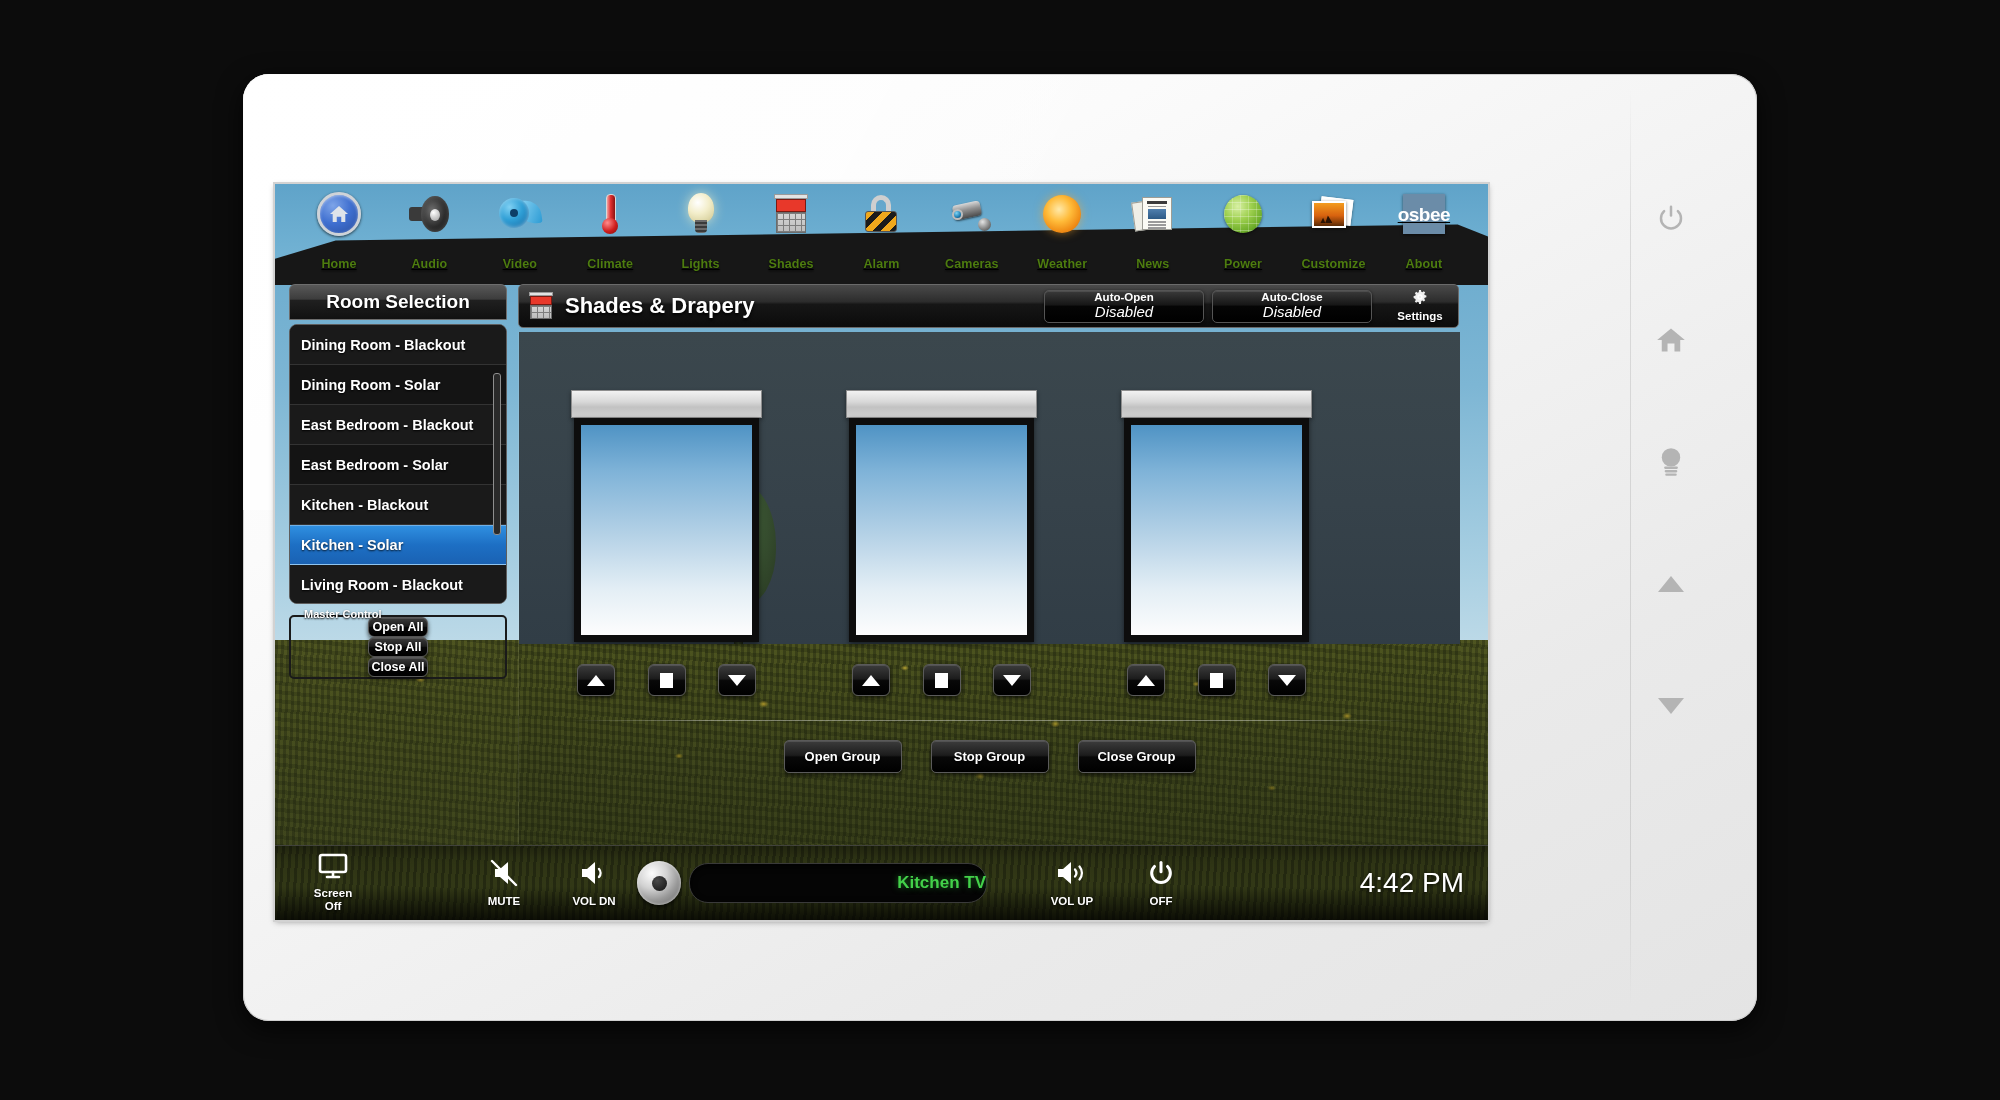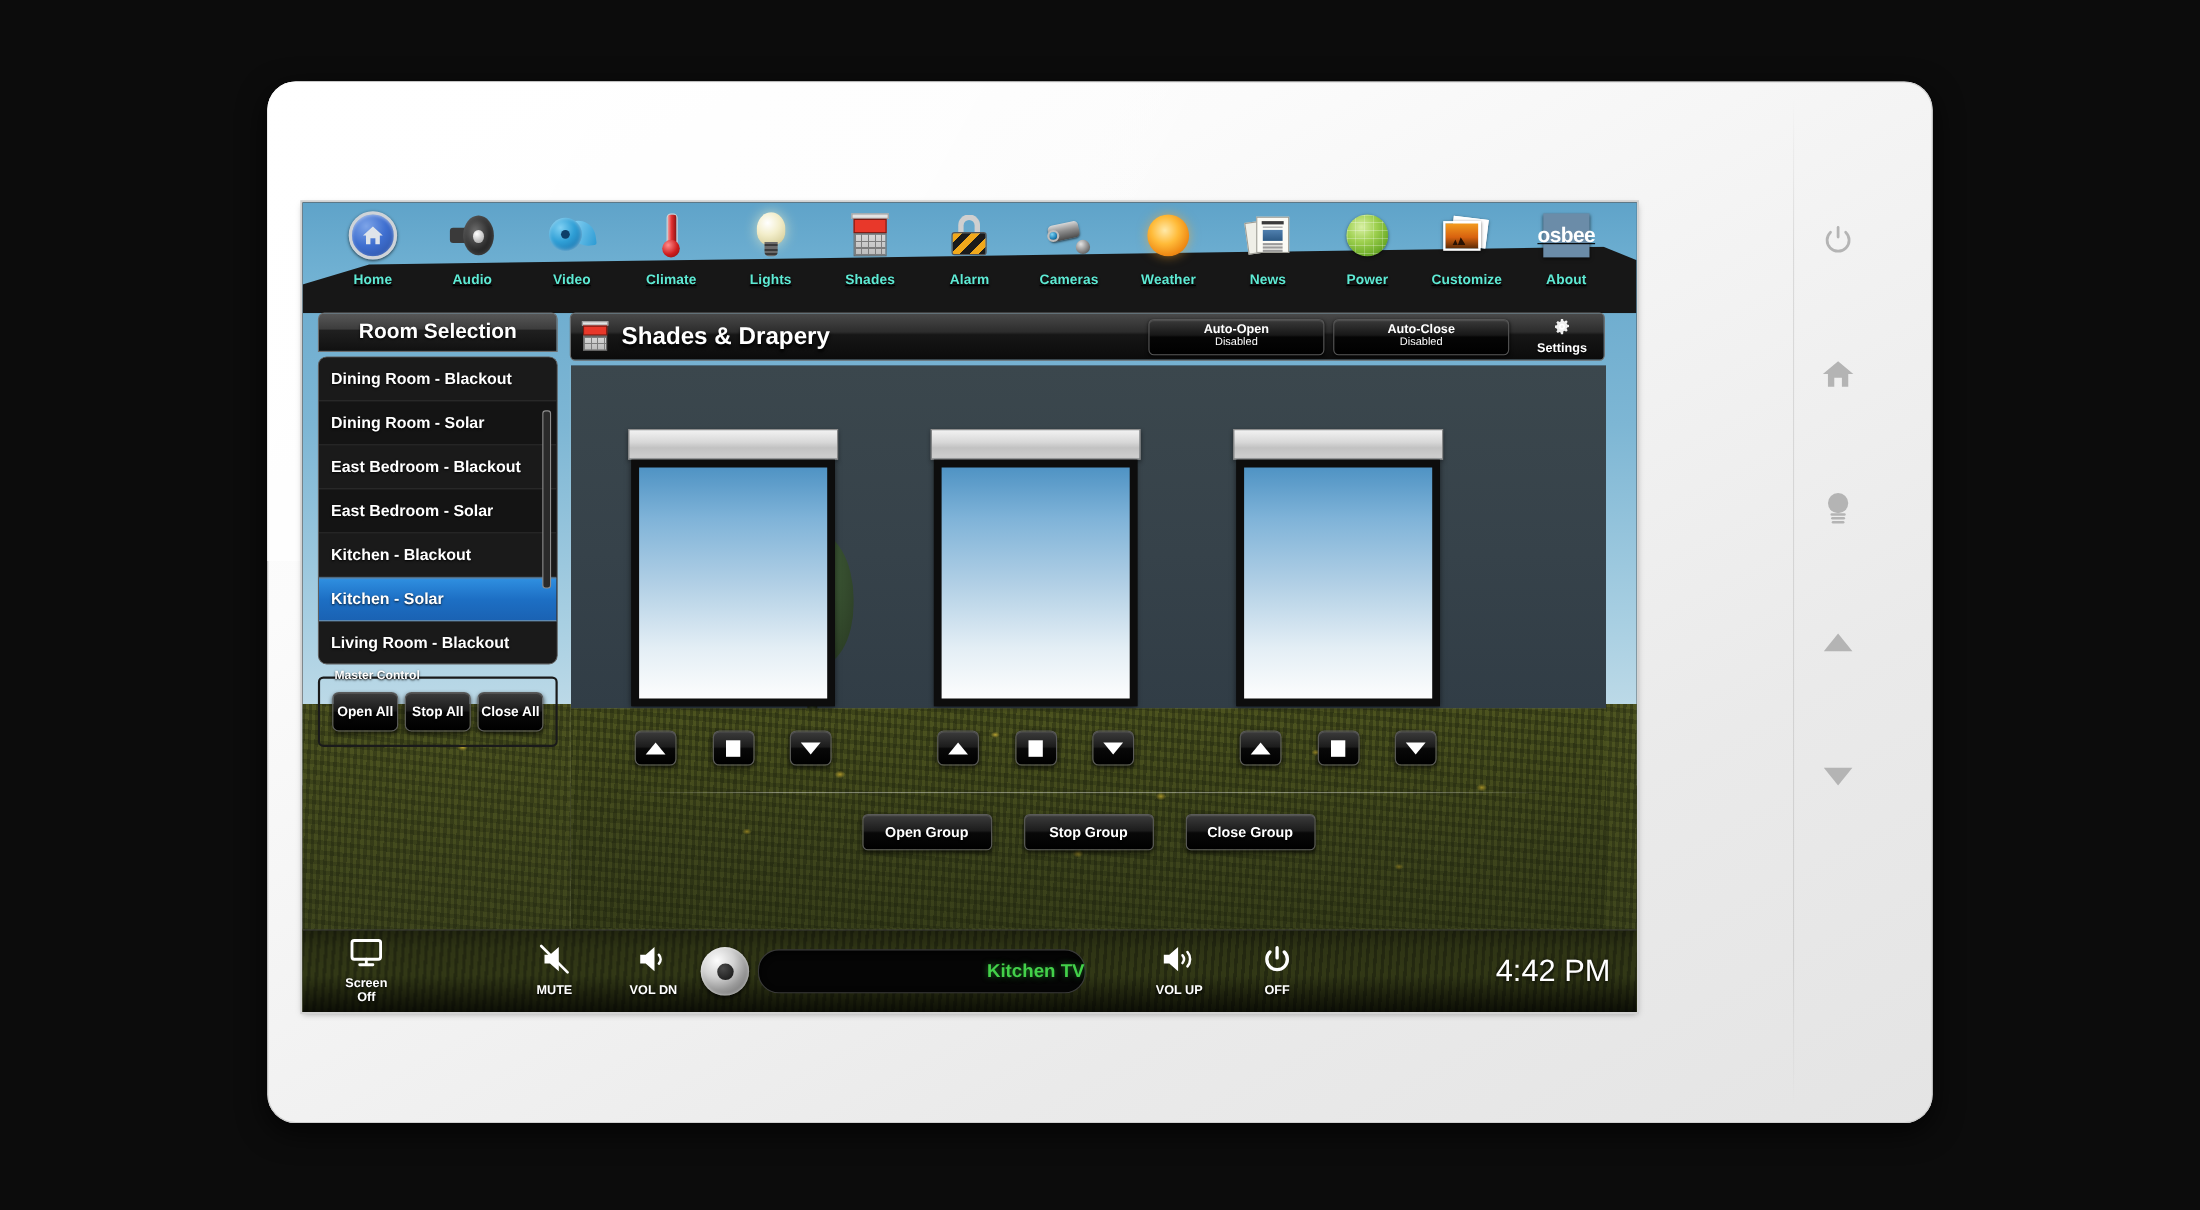--- a/index.html
+++ b/index.html
@@ -84,21 +84,21 @@
   #nav-items {
     position:absolute; left:0; top:0; width:100%; height:101px;
     display:flex; align-items:flex-start; justify-content:space-between;
     padding: 6px 22px 0 22px; box-sizing:border-box;
   }
   .nav-item {
     width:84px; display:flex; flex-direction:column; align-items:center; cursor:pointer;text-decoration:underline;
   }
   .nav-ico { height:48px; display:flex; align-items:center; justify-content:center; }
   .nav-lbl {
-    margin-top:9px; color:#5eead4; font-size:12.5px; font-weight:bold;
+    margin-top:19px; color:#4d7c0f; font-size:12.5px; font-weight:bold;
     letter-spacing:.1px; text-shadow:0 1px 2px rgba(0,0,0,.85);
   }
 
   
   .ic-home {
     width:38px;height:38px;border-radius:50%;
     background: radial-gradient(circle at 34% 28%, #7da4e8 0%, #3f6fd0 48%, #2a4fa0 100%);
     border:3px solid #cfd3d8;
     box-shadow:0 1px 3px rgba(0,0,0,.7), inset 0 1px 3px rgba(255,255,255,.45);
     display:flex;align-items:center;justify-content:center;
@@ -263,21 +263,21 @@
     background: linear-gradient(to bottom,#2f8fe0 0%,#1d6fc4 50%,#1a62b3 100%);
     border-bottom:1px solid #8fc4ef; border-top:1px solid #6fb0e8; text-shadow:0 1px 2px rgba(0,0,0,.8);
   }
   #room-scroll{
     position:absolute; right:5px; top:48px; width:6px; height:160px;
     border:1px solid #8e8e8e; border-radius:3px; background:#2a2a2a;
   }
   #master-control{
     margin-top:11px; position:relative; border:2px solid #1a1a1a; border-radius:5px;
     height:64px; box-sizing:border-box;
-    display:flex; align-items:center; justify-content:space-around; padding:0 8px;
+    display:flex; align-items:center; justify-content:space-around; padding:0 8px;flex-direction:column;
   }
   #mc-legend{
     position:absolute; left:8px; top:-9px; background:transparent; padding:0 5px;
     color:#fff; font-size:11px; font-weight:bold; text-shadow:0 1px 2px #000;
   }
   .blk-btn{
     background: linear-gradient(to bottom,#3c3c3c 0%,#1c1c1c 46%,#080808 52%,#000 100%);
     border:1px solid #5a5a5a; border-radius:6px; color:#fff; font-weight:bold;
     text-shadow:0 1px 2px #000; display:flex; align-items:center; justify-content:center;
     box-shadow:0 2px 4px rgba(0,0,0,.65), inset 0 1px 0 rgba(255,255,255,.12);
@@ -297,21 +297,21 @@
     margin-left:12px; color:#fff; font-size:22px; font-weight:bold; text-shadow:0 2px 3px #000;
   }
   .auto-btn{
     width:160px; height:33px; border-radius:5px; flex-direction:column;
     background: linear-gradient(to bottom,#3a3a3a 0%,#171717 44%,#050505 50%,#000 100%);
     border:1px solid #555; color:#fff; display:flex; align-items:center; justify-content:center;
     box-shadow:0 1px 3px rgba(0,0,0,.7), inset 0 1px 0 rgba(255,255,255,.10);
     cursor:pointer; box-sizing:border-box;
   }
   .auto-btn .t{ font-size:11.5px; font-weight:bold; line-height:1.05; }
-  .auto-btn .s{ font-size:10px; line-height:1.15; }
+  .auto-btn .s{ font-size:15px; font-style:italic; line-height:1.15; }
   #settings-btn{
     margin-left:12px; margin-right:10px; width:56px; display:flex; flex-direction:column;
     align-items:center; justify-content:flex-start; color:#fff; cursor:pointer;
   }
   #settings-btn .lbl{ font-size:11.5px; font-weight:bold; margin-top:2px; text-shadow:0 1px 2px #000; }
 
   
   #viewport{
     position:absolute; left:0; top:48px; width:941px; height:512px; overflow:hidden;
     border-left:1px solid rgba(255,255,255,.08);

